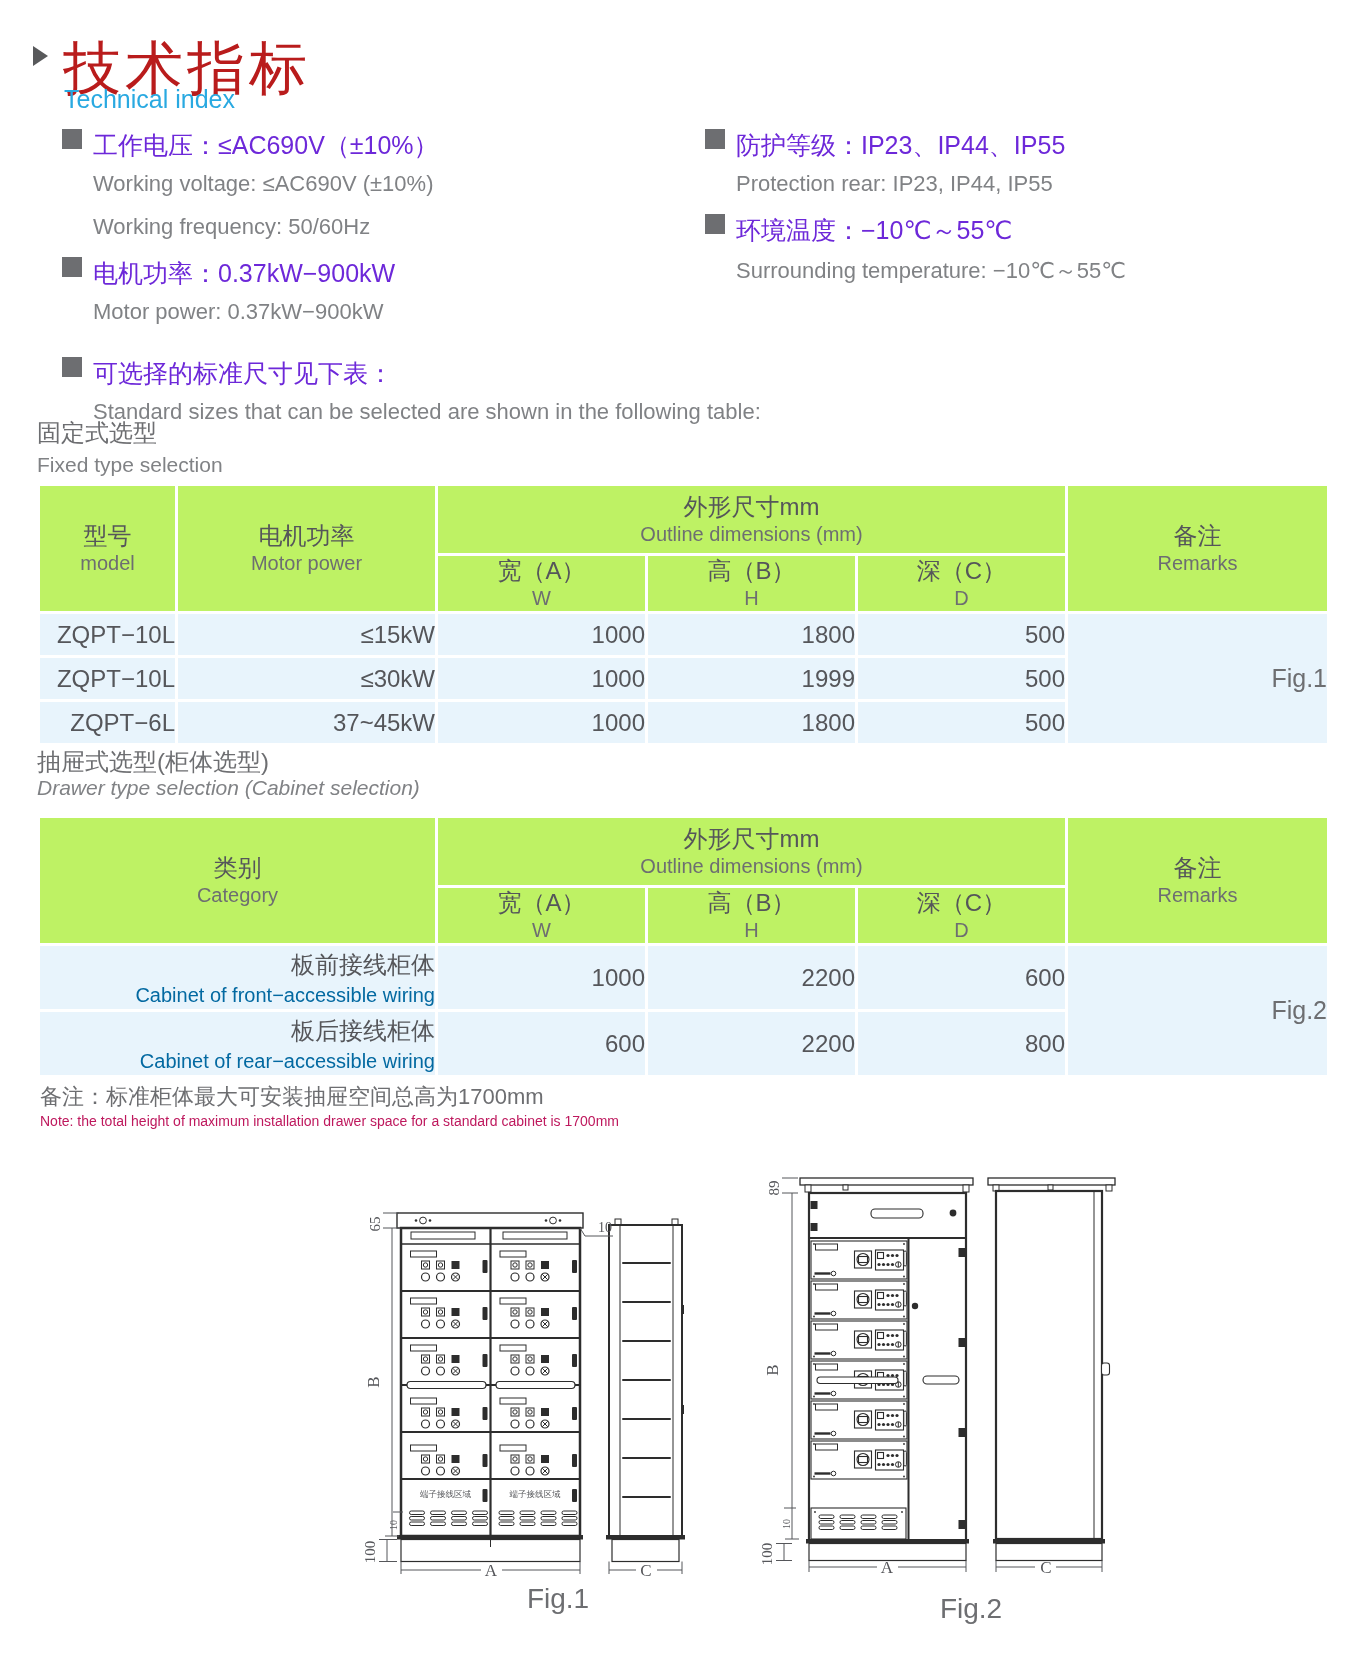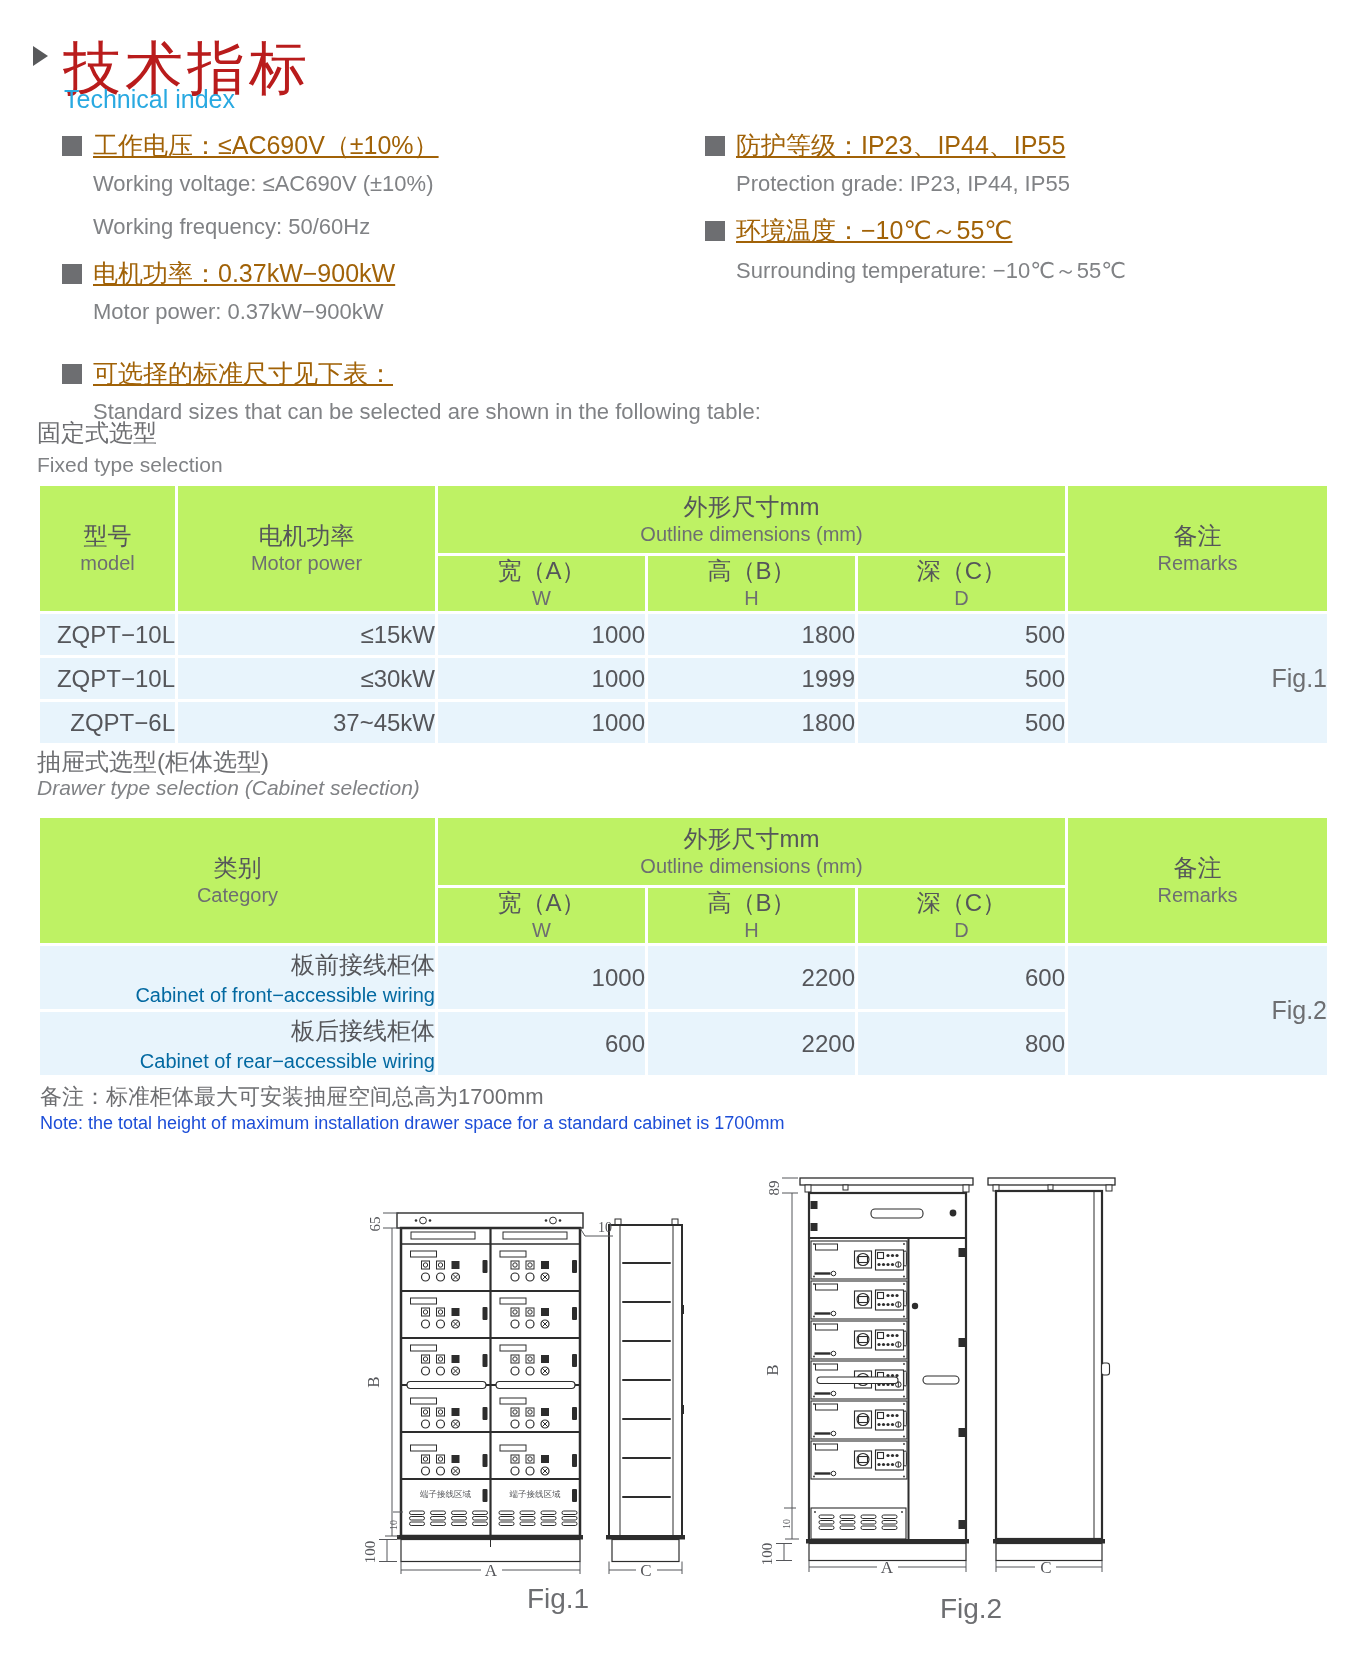--- a/index.html
+++ b/index.html
@@ -15,21 +15,21 @@
     position:absolute;left:33px;top:46px;width:0;height:0;
     border-left:15px solid #58595b;border-top:10px solid transparent;border-bottom:10px solid transparent;
   }
   .title-zh{position:absolute;left:63px;top:30px;font-size:58px;letter-spacing:4px;color:#b91c1c;}
   .title-en{position:absolute;left:64px;top:85px;font-size:25px;color:#29a9e1;}
 
   
   .spec-col{position:absolute;top:129px;}
   .spec-col.left{left:62px;width:620px;}
   .spec-col.right{left:705px;width:650px;}
-  .spec-zh{display:flex;align-items:center;font-size:25px;color:#a16207;margin-bottom:9px;white-space:nowrap;text-decoration:underline;}
+  .spec-zh{display:flex;font-size:25px;color:#6d28d9;margin-bottom:9px;white-space:nowrap;}
   .spec-sq{flex:0 0 auto;width:20px;height:20px;background:#6d6e71;margin-right:11px;}
   .spec-en{font-size:22px;color:#808285;margin:0 0 17px 31px;white-space:nowrap;}
   .spec-gap{height:15px;}
 
   
   .sec-zh{font-size:24px;color:#6d6e71;}
   .sec-en{font-size:21px;color:#808285;}
 
   
   table.spec-table{border-collapse:collapse;table-layout:fixed;width:1290px;}
@@ -41,21 +41,21 @@
   .h-zh{font-size:24px;color:#55565a;line-height:1.25;}
   .h-en{font-size:20px;color:#6d6e71;line-height:1.25;}
   .cell{font-size:24px;color:#55565a;}
   .cell-en{font-size:20px;color:#0369a1;line-height:1.2;margin-top:2px;}
   .row-h1{height:70px;} .row-h2{height:56px;}
   .row-d1{height:44px;} .row-d2{height:66px;}
   .fig-ref{font-size:25px;color:#6d6e71;}
 
   
   .note-zh{position:absolute;left:40px;top:1082px;font-size:22px;color:#6d6e71;}
-  .note-en{position:absolute;left:40px;top:1113px;font-size:18px;color:#1d4ed8;}
+  .note-en{position:absolute;left:40px;top:1113px;font-size:14px;color:#be185d;}
 
   
   svg text{font-family:"Liberation Serif","DejaVu Serif",serif;fill:#55565a;}
   .fig-caption{position:absolute;width:130px;text-align:center;font-size:28px;color:#6d6e71;}
   #fig1-caption{left:493px;top:1583px;}
   #fig2-caption{left:906px;top:1593px;}
 </style>
 </head>
 <body>
 
@@ -80,21 +80,21 @@
       <span class="spec-sq"></span>
       <span>可选择的标准尺寸见下表：</span>
     </div>
   <div class="spec-en">Standard sizes that can be selected are shown in the following table:</div>
 </div>
 <div class="spec-col right">
   <div class="spec-zh">
       <span class="spec-sq"></span>
       <span>防护等级：IP23、IP44、IP55</span>
     </div>
-  <div class="spec-en">Protection grade: IP23, IP44, IP55</div>
+  <div class="spec-en">Protection rear: IP23, IP44, IP55</div>
   <div class="spec-zh">
       <span class="spec-sq"></span>
       <span>环境温度：−10℃～55℃</span>
     </div>
   <div class="spec-en">Surrounding temperature: −10℃～55℃</div>
 </div>
 
 <div class="abs sec-zh" style="left:37px;top:417px;">固定式选型</div>
 <div class="abs sec-en" style="left:37px;top:453px;">Fixed type selection</div>
 

